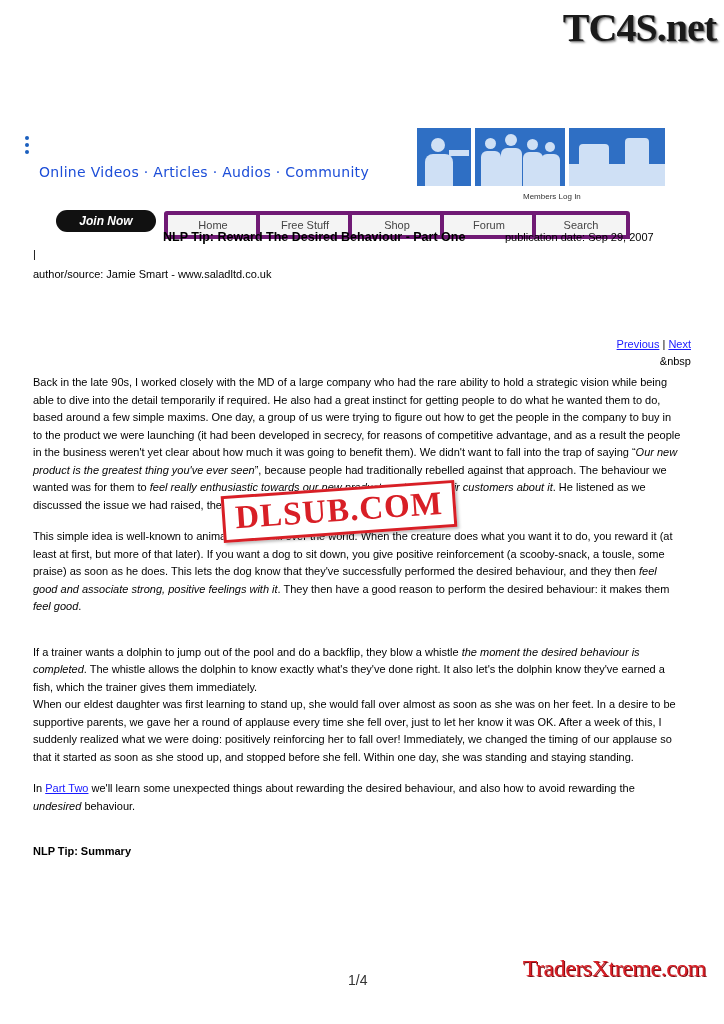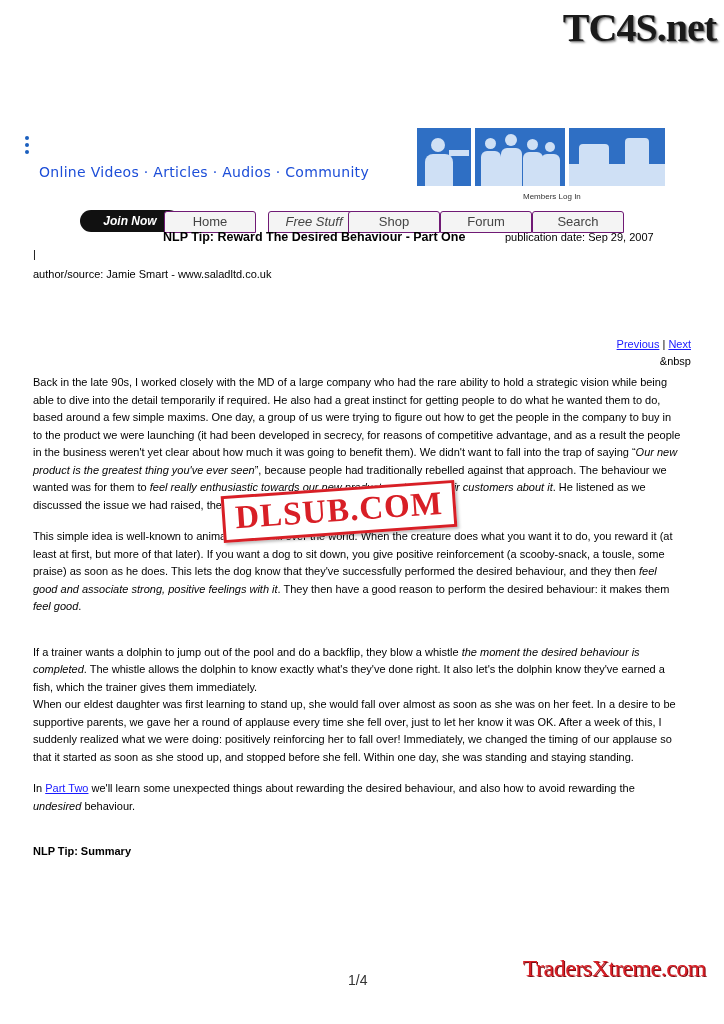--- a/index.html
+++ b/index.html
@@ -127,36 +127,35 @@
     width: 100px;
     height: 22px;
     background: #111111;
     border-radius: 11px;
     color: #ffffff;
     font-size: 12px;
     font-weight: bold;
     font-style: italic;
     text-align: center;
     line-height: 22px;
-    margin-left: 24px;
   }
   .navtab {
     position: absolute;
     top: 1px;
     height: 20px;
-    border: 1px solid #701a75;
+    border: 4px solid #701a75;
     border-radius: 3px 3px 0 0;
     background: #f4f4f4;
     color: #444444;
-    font-size: 13px;
+    font-size: 11px;
     text-align: center;
     line-height: 20px;
   }
   .navtab.t0 { left: 108px; width: 90px; }
-  .navtab.t1 { left: 212px; width: 90px; font-style: italic; }
+  .navtab.t1 { left: 200px; width: 90px; }
   .navtab.t2 { left: 292px; width: 90px; text-align: center; }
   .navtab.t3 { left: 384px; width: 90px; }
   .navtab.t4 { left: 476px; width: 90px; }
 
   
   .article-title {
     position: absolute;
     left: 163px;
     top: 230px;
     font-size: 12.5px;

